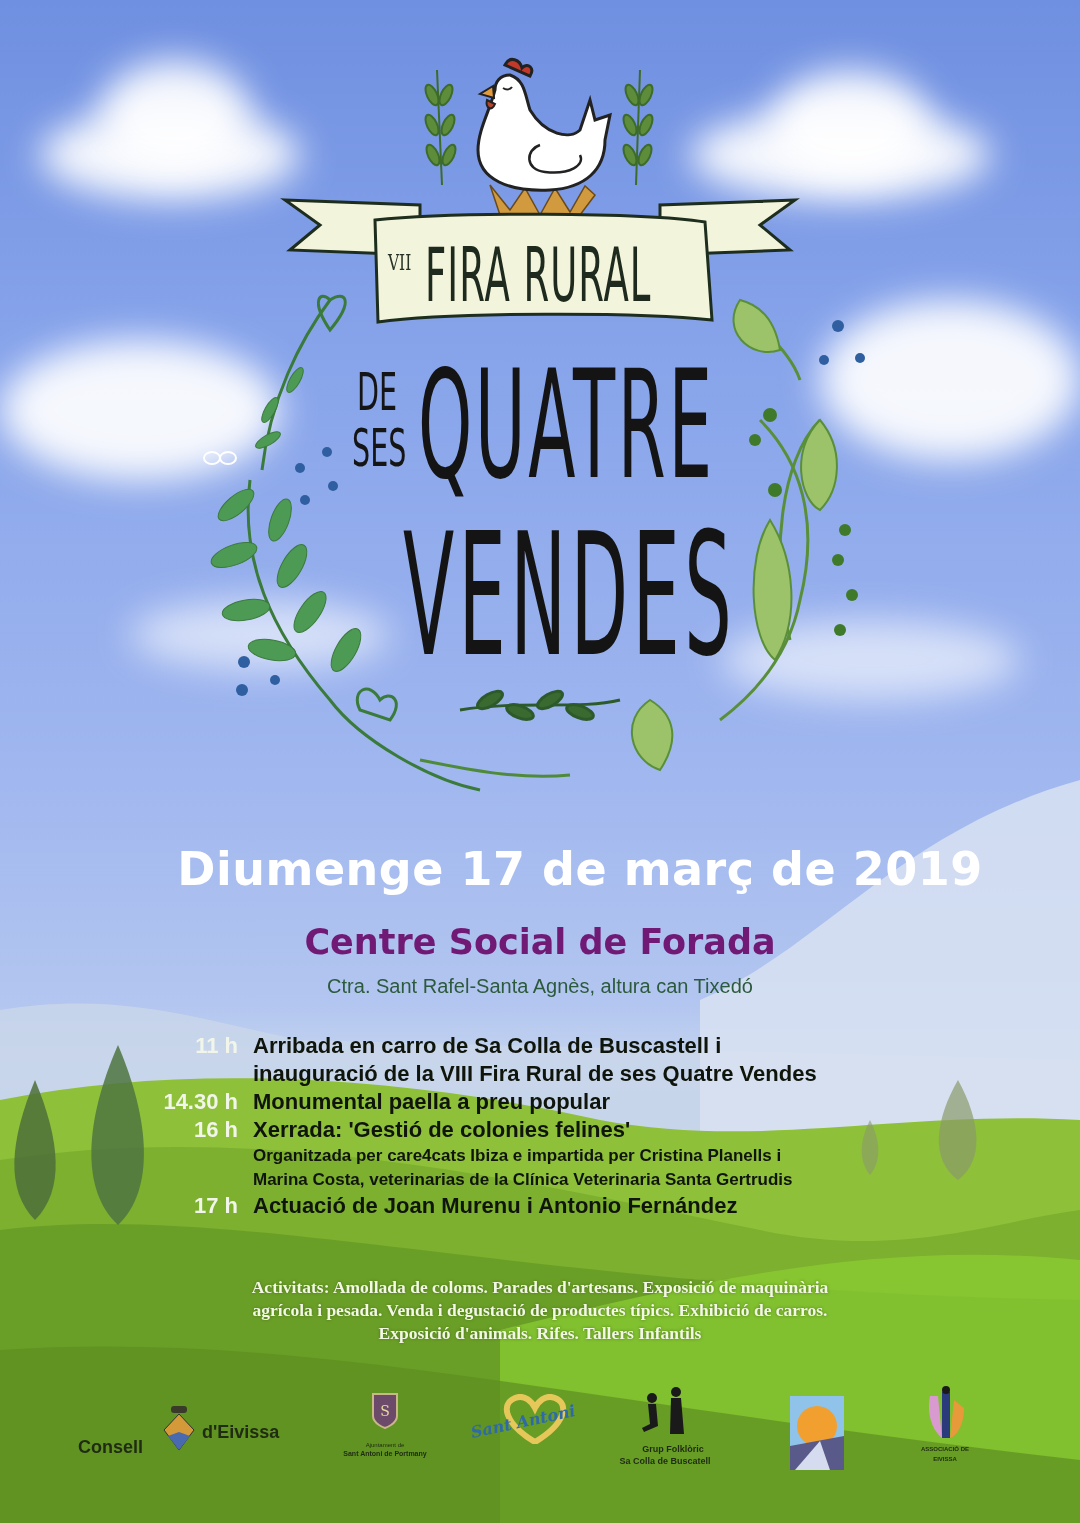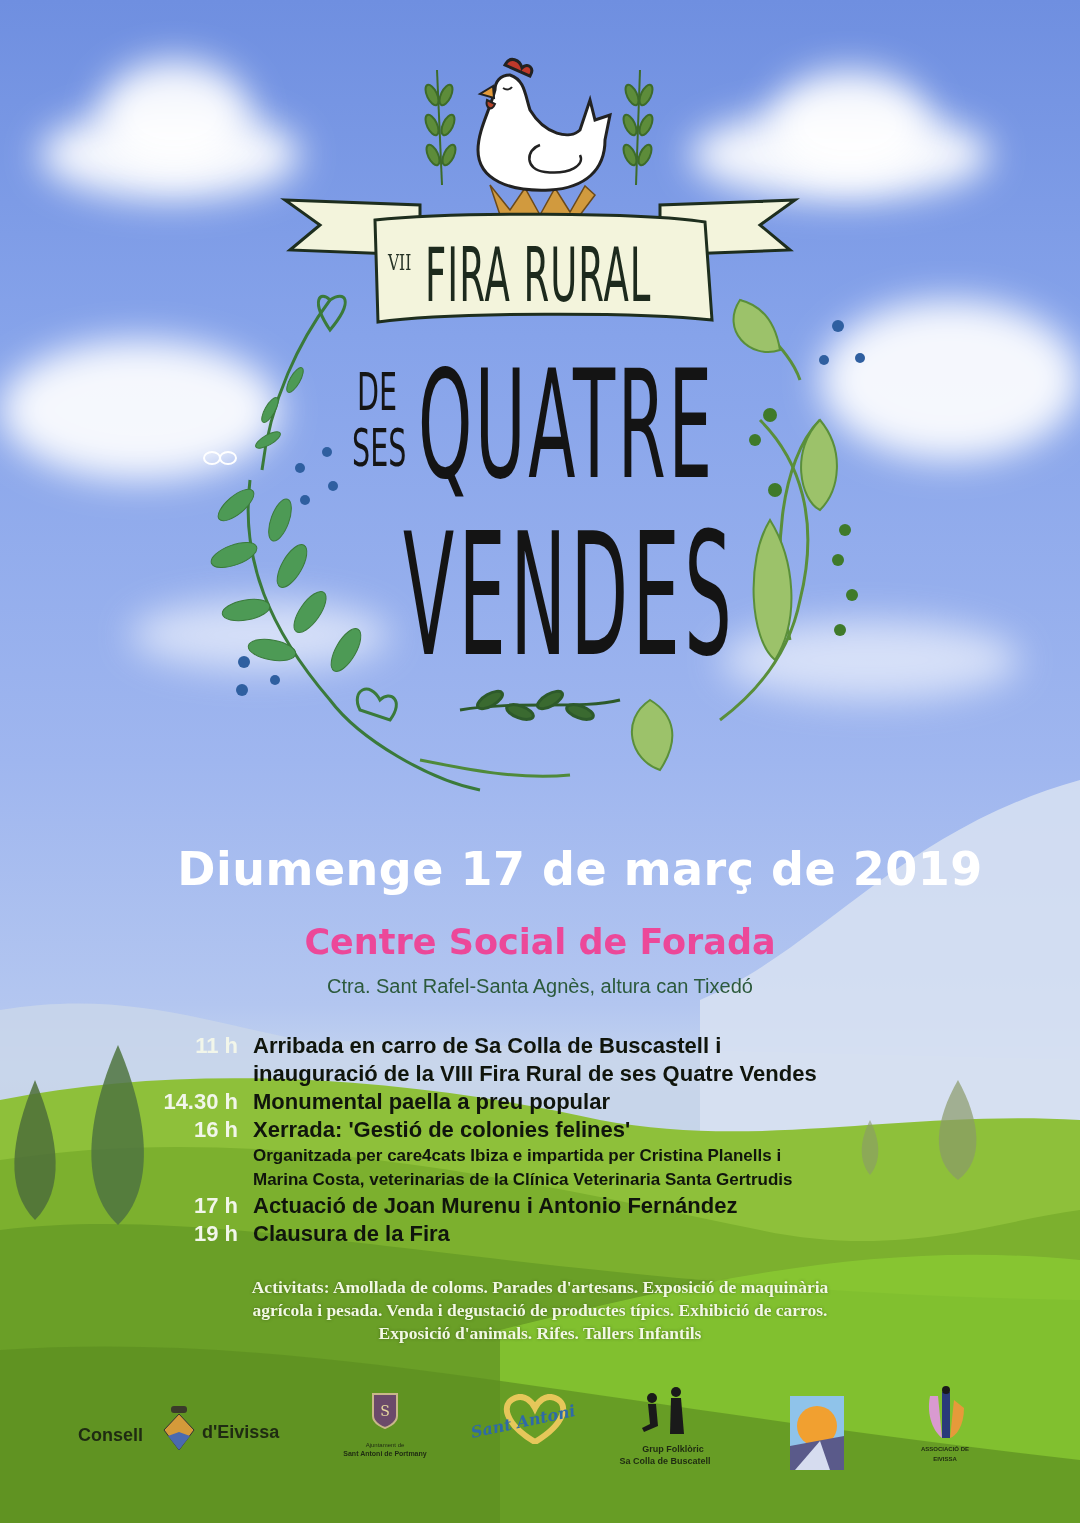--- a/index.html
+++ b/index.html
@@ -10,21 +10,21 @@
   .mount{position:absolute;}
   
   .emblem{position:absolute;left:0;top:0;width:1080px;height:840px;}
   .vii{position:absolute;left:388px;top:250px;font-size:22px;color:#263326;font-family:"DejaVu Serif",serif;transform:scaleX(.7);transform-origin:left;}
   .fira{position:absolute;left:425px;top:232px;font-size:74px;color:#1d2a1d;transform:scaleX(.5);transform-origin:left;letter-spacing:2px;white-space:nowrap;}
   .de{position:absolute;left:357px;top:362px;font-size:52px;color:#151515;transform:scaleX(.55);transform-origin:left;}
   .ses{position:absolute;left:352px;top:418px;font-size:52px;color:#151515;transform:scaleX(.55);transform-origin:left;}
   .quatre{position:absolute;left:418px;top:350px;font-size:150px;line-height:150px;color:#141414;transform:scaleX(.46);transform-origin:left;white-space:nowrap;letter-spacing:6px;}
   .vendes{position:absolute;left:403px;top:510px;font-size:170px;line-height:170px;color:#141414;transform:scaleX(.44);transform-origin:left;white-space:nowrap;letter-spacing:10px;}
   .date{position:absolute;left:0;top:842px;width:1080px;text-align:center;color:#fff;font-weight:bold;font-size:46px;letter-spacing:.5px;padding-left:40px;}
-  .venue{position:absolute;left:0;top:922px;width:1080px;text-align:center;color:#ec4899;font-weight:bold;font-size:35px;}
+  .venue{position:absolute;left:0;top:922px;width:1080px;text-align:center;color:#701a75;font-weight:bold;font-size:35px;}
   .addr{position:absolute;left:0;top:975px;width:1080px;text-align:center;color:#2c5a3c;font-size:20px;font-family:"Liberation Sans",sans-serif;}
   .sched{position:absolute;left:0;top:1032px;width:1080px;}
   .row{position:relative;height:28px;}
   .time{position:absolute;right:842px;width:130px;text-align:right;color:#f2f6ea;font-weight:bold;font-size:22px;font-family:"Liberation Sans",sans-serif;line-height:28px;}
   .desc{position:absolute;left:253px;color:#10150c;font-weight:bold;font-size:22px;font-family:"Liberation Sans",sans-serif;line-height:28px;white-space:nowrap;}
   .sub .desc{font-size:17px;line-height:24px;}
   .sub{height:24px;padding-left:31px;}
   .acts{position:absolute;left:110px;top:1276px;width:860px;text-align:center;color:#f2f8e4;font-weight:bold;font-size:17.5px;line-height:23px;font-family:Liberation Serif, serif;text-shadow:0 0 3px rgba(60,90,20,.7);}
   .logos{position:absolute;left:0;top:1380px;width:1080px;height:100px;}
   .logo{position:absolute;}
@@ -195,35 +195,31 @@
   <div class="row sub">
     <span class="desc">Organitzada per care4cats Ibiza e impartida per Cristina Planells i</span>
   </div>
   <div class="row sub">
     <span class="desc">Marina Costa, veterinarias de la Clínica Veterinaria Santa Gertrudis</span>
   </div>
   <div class="row">
     <span class="time">17 h</span>
     <span class="desc">Actuació de Joan Murenu i Antonio Fernández</span>
   </div>
-  <div class="row">
-    <span class="time">19 h</span>
-    <span class="desc">Clausura de la Fira</span>
-  </div>
 </div>
 
 <div class="acts">
   <div>Activitats: Amollada de coloms. Parades d'artesans. Exposició de maquinària</div>
   <div>agrícola i pesada. Venda i degustació de productes típics. Exhibició de carros.</div>
   <div>Exposició d'animals. Rifes. Tallers Infantils</div>
 </div>
 
 <div class="logos">
   <div class="logo" style="left:78px;top:32px;width:220px;height:40px;">
-    <span class="lg-text" style="position:absolute;left:0;top:13px;font-size:18px;">Consell</span>
+    <span class="lg-text" style="position:absolute;left:0;top:25px;font-size:18px;">Consell</span>
     <svg width="34" height="46" style="position:absolute;left:84px;top:-6px">
       <rect x="9" y="0" width="16" height="7" rx="3" fill="#3a3a2a"></rect>
       <path d="M17 8 L32 24 L17 44 L2 24Z" fill="#d49a3a" stroke="#333" stroke-width="1"></path>
       <path d="M17 26 L28 30 L17 44 L6 30Z" fill="#4a6ab0"></path>
     </svg>
     <span class="lg-text" style="position:absolute;left:124px;top:10px;font-size:18px;">d'Eivissa</span>
   </div>
   <div class="logo" style="left:330px;top:10px;width:110px;height:80px;">
     <svg width="30" height="40" style="position:absolute;left:40px;top:0">
       <path d="M3 4 L27 4 L27 26 C27 34 15 38 15 38 C15 38 3 34 3 26Z" fill="#6b4a6a" stroke="#c9b78a" stroke-width="2"></path>

